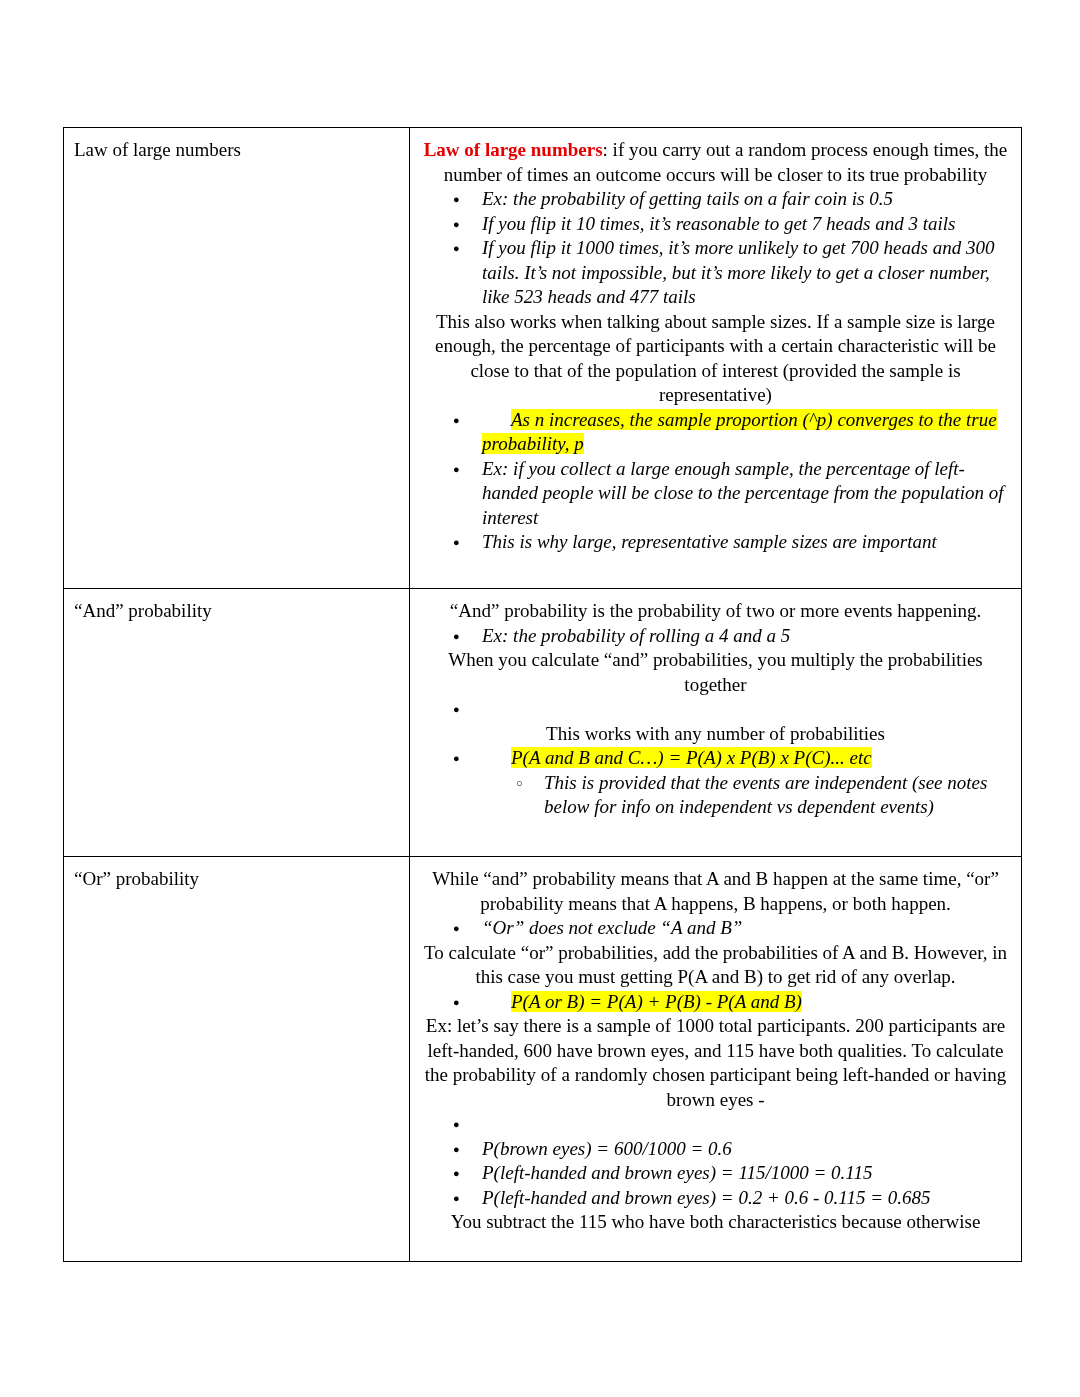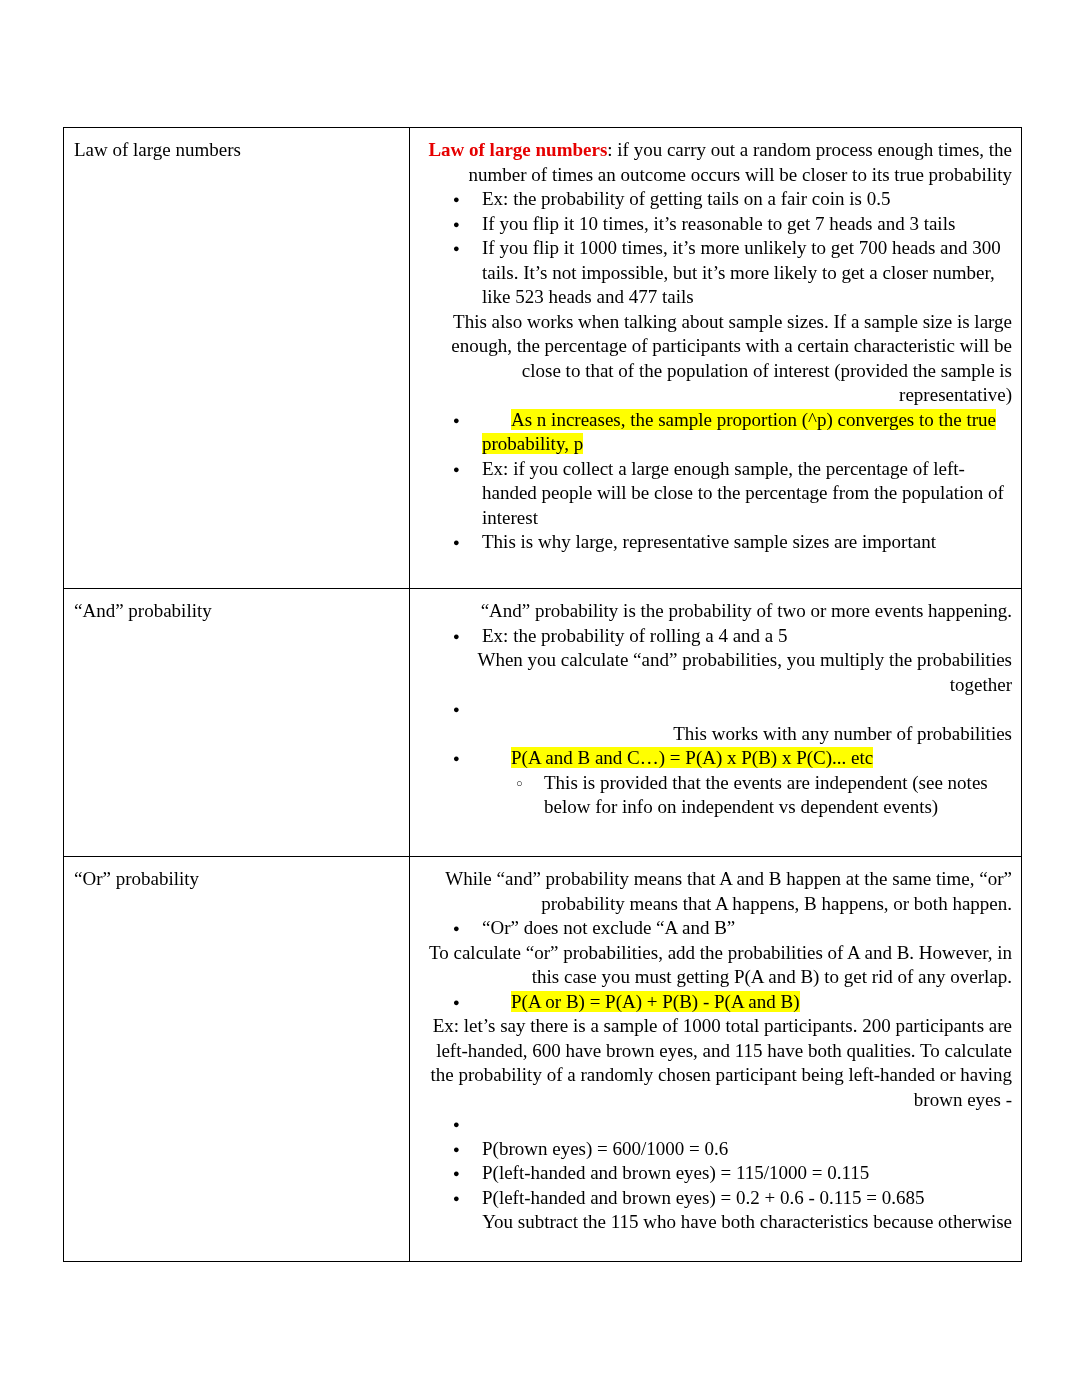--- a/index.html
+++ b/index.html
@@ -8,28 +8,28 @@
     position:relative; width:1080px; height:1397px; background:#ffffff;
     font-family:"Liberation Serif","DejaVu Serif",serif;
     font-size:19px; line-height:24.5px; color:#000;
     overflow:hidden;
   }
   .ntable { position:absolute; left:63px; top:127px; width:959px; border:1.5px solid #000; }
   .trow { display:flex; border-bottom:1.5px solid #000; align-items:stretch; }
   .trow:last-child { border-bottom:none; }
   .cell-term { flex:0 0 346px; border-right:1.5px solid #000; padding:10px 10px; }
   .cell-def { flex:1; min-width:0; padding:10px 9px; }
-  .para { text-align:right; }
+  .para { text-align:center; }
   .li { display:flex; }
   .li1 { padding-left:34px; }
   .li1 > .marker { flex:0 0 29px; }
   .li2 { padding-left:97px; }
   .li2 > .marker { flex:0 0 28px; }
   .marker { font-size:11px; line-height:24.5px; }
-  .li-text { flex:1; min-width:0; }
+  .li-text { flex:1; min-width:0;font-style:italic; }
   .bold { font-weight:bold; }
   .red { color:var(--red, #e60000); }
   .hl { background:var(--hl, #ffff00);margin-left:29px; }
 </style>
 </head>
 <body>
 
 <div class="page">
   <div class="ntable">
       <div class="trow" style="min-height: 461px;">

